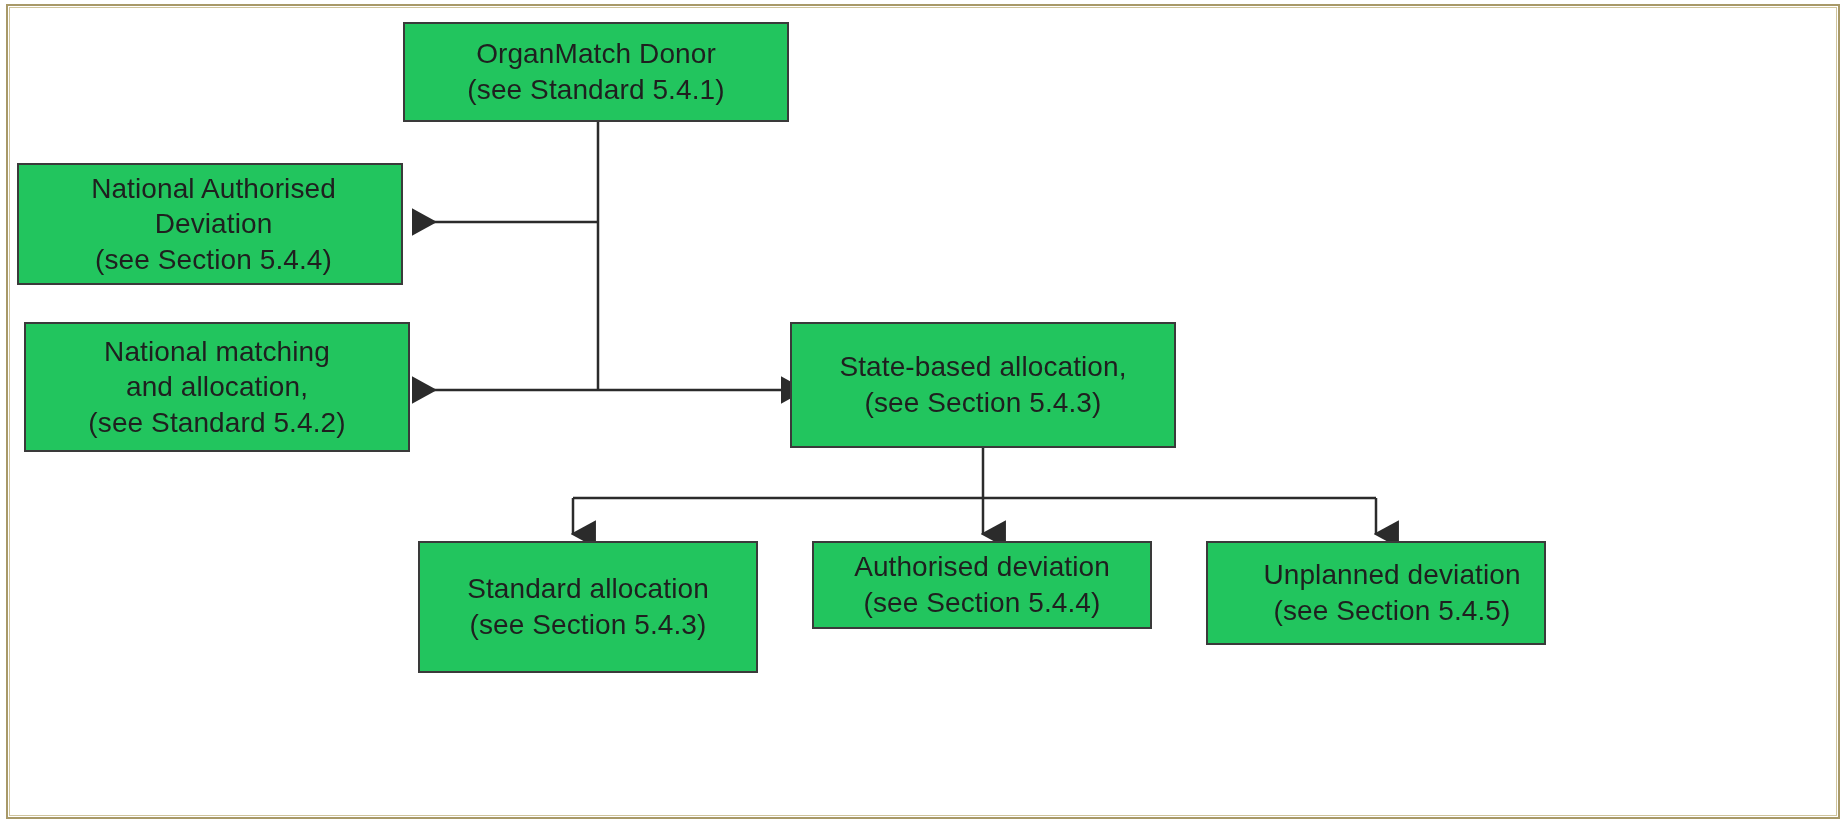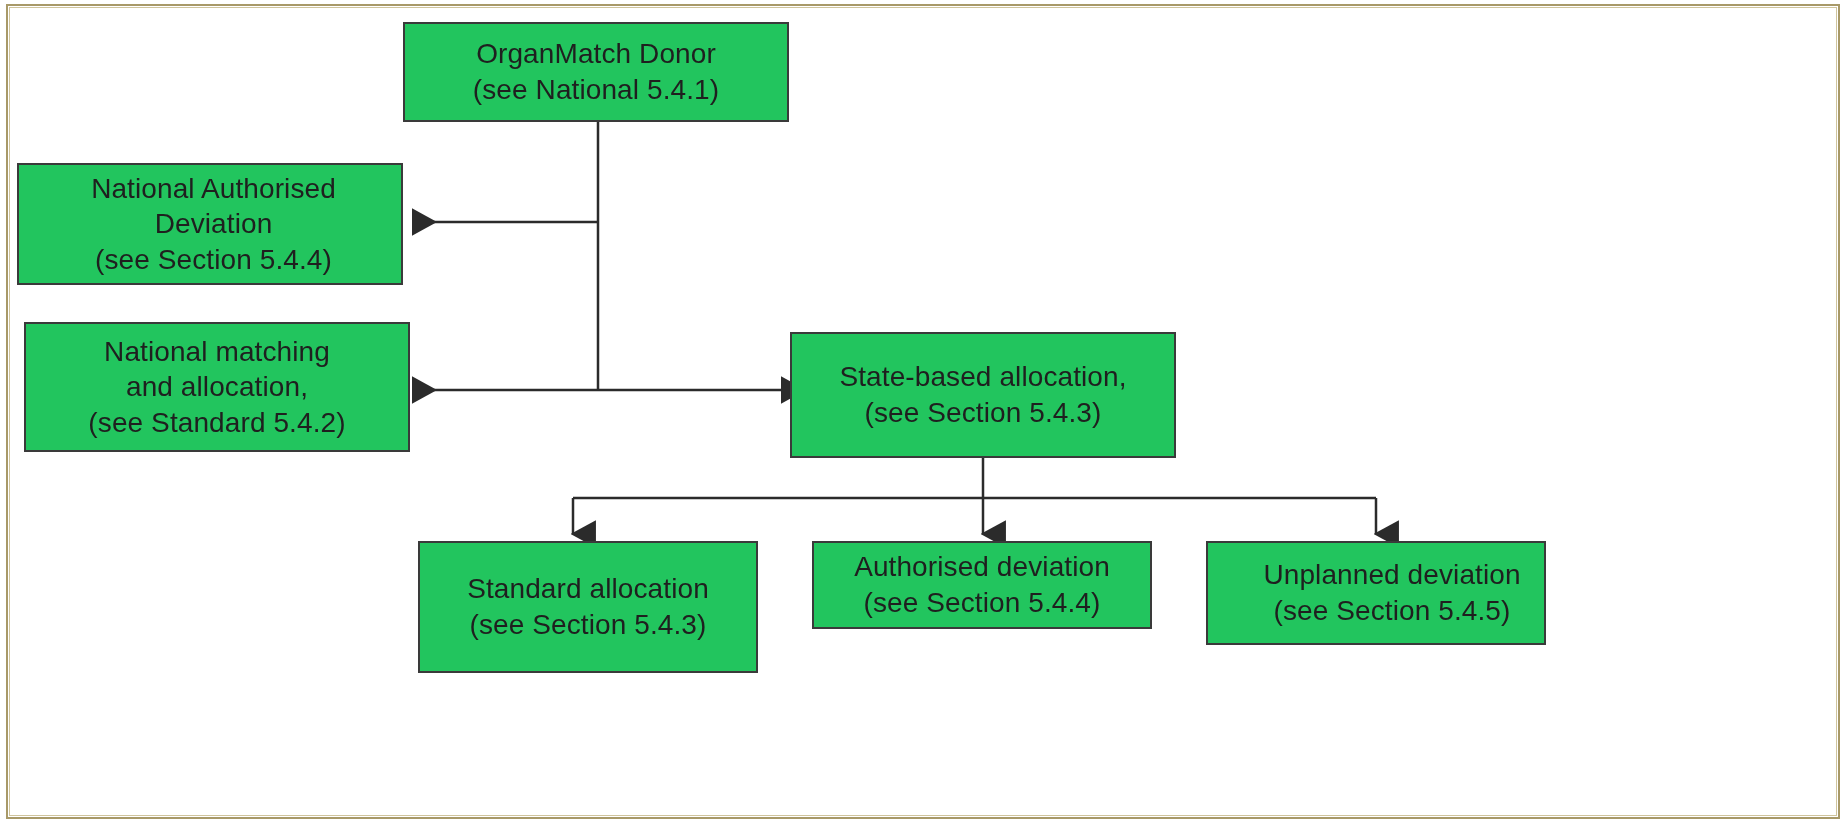--- a/index.html
+++ b/index.html
@@ -101,36 +101,36 @@
 
     <path d="M 573 498 L 573 534" fill="none" stroke="#2b2b2b" stroke-width="2.5" marker-end="url(#arrow-down)"></path>
 
     <path d="M 983 498 L 983 534" fill="none" stroke="#2b2b2b" stroke-width="2.5" marker-end="url(#arrow-down)"></path>
 
     <path d="M 1376 498 L 1376 534" fill="none" stroke="#2b2b2b" stroke-width="2.5" marker-end="url(#arrow-down)"></path>
   </svg>
 
   <div class="node" style="left: 403px; top: 22px; width: 386px; height: 100px; border-color: rgb(58, 58, 58);">
     <span class="line">OrganMatch Donor</span>
-    <span class="line">(see National 5.4.1)</span>
+    <span class="line">(see Standard 5.4.1)</span>
   </div>
 
   <div class="node" style="left: 17px; top: 163px; width: 386px; height: 122px; border-color: rgb(58, 58, 58); padding-left: 7px;">
     <span class="line">National Authorised</span>
     <span class="line">Deviation</span>
     <span class="line">(see Section 5.4.4)</span>
   </div>
 
   <div class="node" style="left: 24px; top: 322px; width: 386px; height: 130px; border-color: rgb(58, 58, 58);">
     <span class="line">National matching</span>
     <span class="line">and allocation,</span>
     <span class="line">(see Standard 5.4.2)</span>
   </div>
 
-  <div class="node" style="left: 790px; top: 332px; width: 386px; height: 126px; border-color: rgb(58, 58, 58);">
+  <div class="node" style="left: 790px; top: 322px; width: 386px; height: 126px; border-color: rgb(58, 58, 58);">
     <span class="line">State-based allocation,</span>
     <span class="line">(see Section 5.4.3)</span>
   </div>
 
   <div class="node" style="left: 418px; top: 541px; width: 340px; height: 132px; border-color: rgb(58, 58, 58);">
     <span class="line">Standard allocation</span>
     <span class="line">(see Section 5.4.3)</span>
   </div>
 
   <div class="node" style="left: 812px; top: 541px; width: 340px; height: 88px; border-color: rgb(58, 58, 58);">

